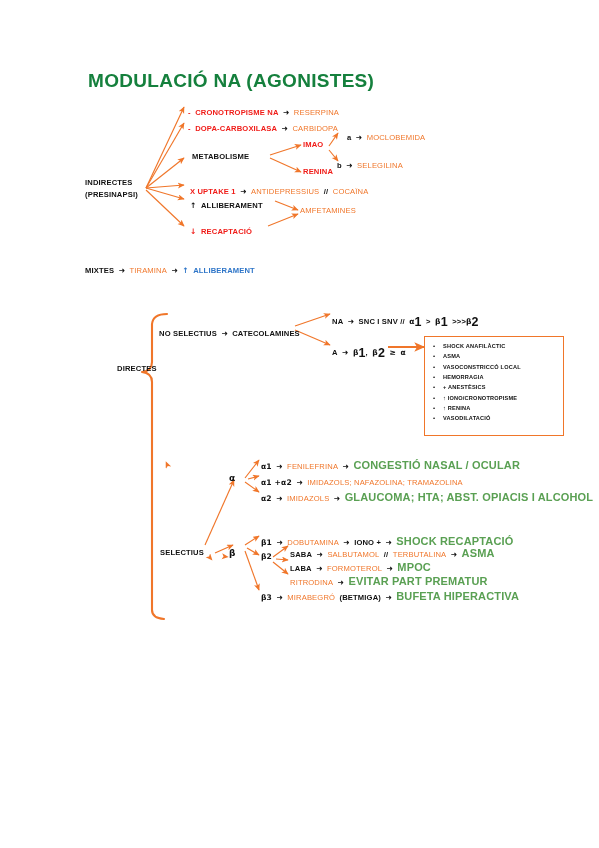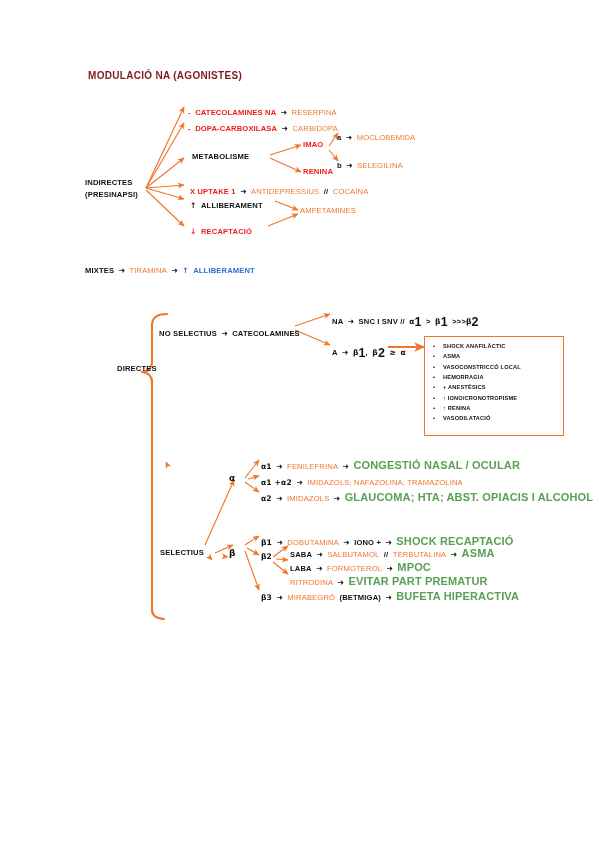--- a/index.html
+++ b/index.html
@@ -20,23 +20,23 @@
     left: 0; top: 0;
     width: 599px;
     height: 848px;
   }
   .node {
     position: absolute;
     white-space: nowrap;
     line-height: 1.15;
   }
   .t-title {
-    font-size: 10px;
-    font-weight: bold;
-    color: #7f1d1d;
+    font-size: 19px;
+    font-weight: bold;
+    color: #15803d;
     letter-spacing: 0.3px;
   }
   .t-black {
     font-size: 7.6px;
     font-weight: bold;
     color: #111111;
     letter-spacing: 0.15px;
   }
   .t-red {
     font-size: 7.6px;
@@ -168,37 +168,37 @@
   </g>
 </svg>
 
 <div class="node t-title" style="left:88px; top:70px;">MODULACIÓ NA (AGONISTES)</div>
 
 <div class="node t-black" style="left:85px; top:179px;">INDIRECTES</div>
 <div class="node t-black" style="left:85px; top:191px;">(PRESINAPSI)</div>
 
 <div class="node" style="left:188px; top:101px;">
   <span class="t-red">-</span>
-  <span class="t-red">CATECOLAMINES NA</span>
+  <span class="t-red">CRONOTROPISME NA</span>
   <span class="arrowglyph">➜</span>
   <span class="t-orange">RESERPINA</span>
 </div>
 
 <div class="node" style="left:188px; top:117px;">
   <span class="t-red">-</span>
   <span class="t-red">DOPA-CARBOXILASA</span>
   <span class="arrowglyph">➜</span>
   <span class="t-orange">CARBIDOPA</span>
 </div>
 
 <div class="node t-black" style="left:192px; top:153px;">METABOLISME</div>
 <div class="node t-red" style="left:303px; top:141px;">IMAO</div>
 <div class="node t-red" style="left:303px; top:168px;">RENINA</div>
 
-<div class="node" style="left:337px; top:126px;">
+<div class="node" style="left:347px; top:126px;">
   <span class="t-black">a</span>
   <span class="arrowglyph">➜</span>
   <span class="t-orange">MOCLOBEMIDA</span>
 </div>
 
 <div class="node" style="left:337px; top:154px;">
   <span class="t-black">b</span>
   <span class="arrowglyph">➜</span>
   <span class="t-orange">SELEGILINA</span>
 </div>

